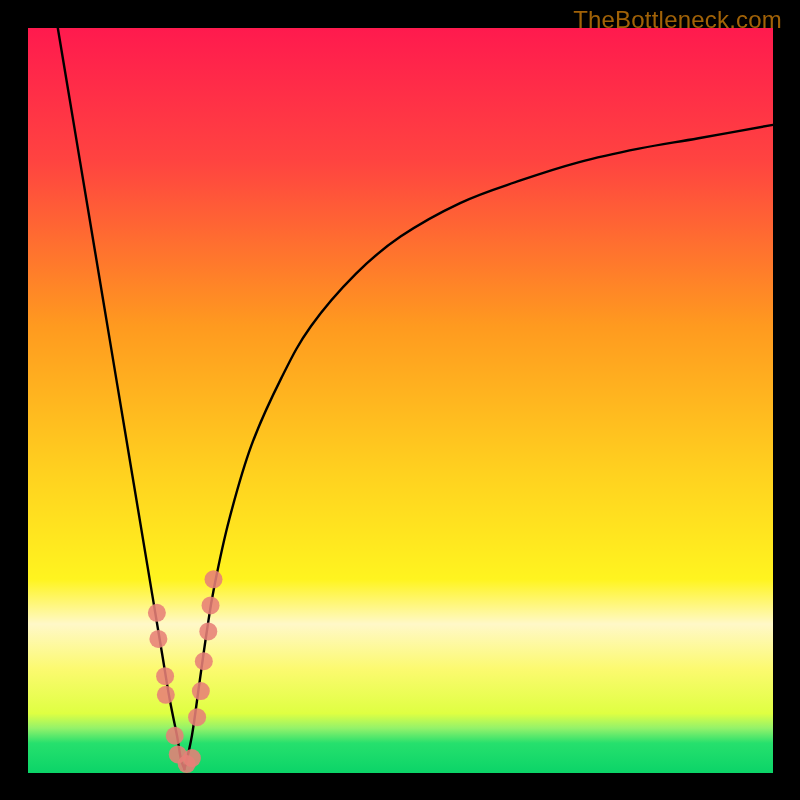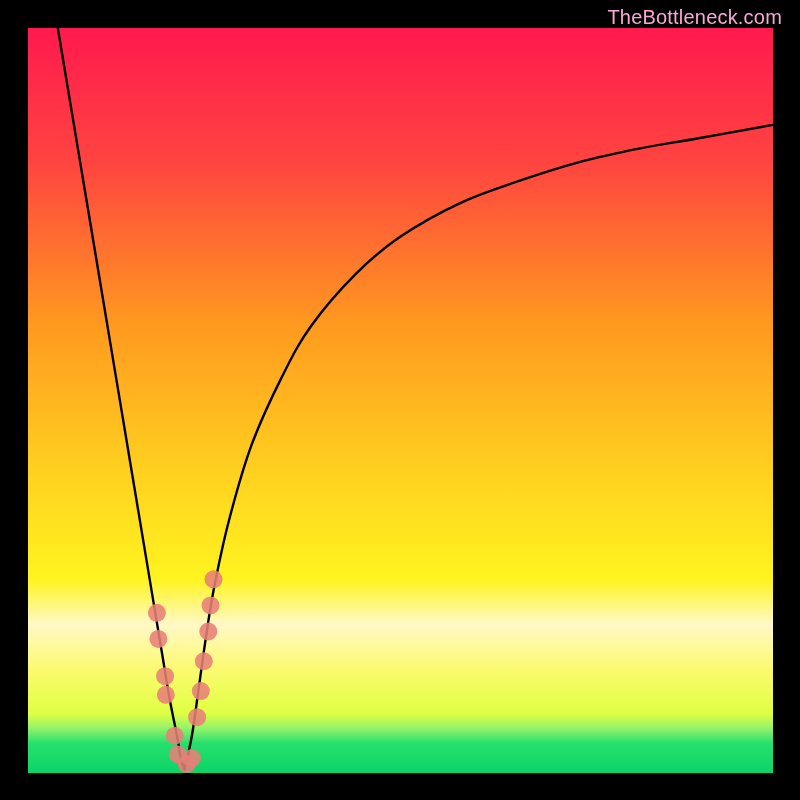--- a/index.html
+++ b/index.html
@@ -22,22 +22,22 @@
     left: 28px;
     top: 28px;
     width: 745px;
     height: 745px;
     
   }
   .watermark {
     position: absolute;
     top: 6px;
     right: 18px;
-    color: #f9a8d4;
-    font-size: 20px;
+    color: #a16207;
+    font-size: 24px;
     font-weight: 400;
     letter-spacing: 0.2px;
     user-select: none;
   }
   svg.curve {
     position: absolute;
     left: 0;
     top: 0;
     width: 745px;
     height: 745px;

